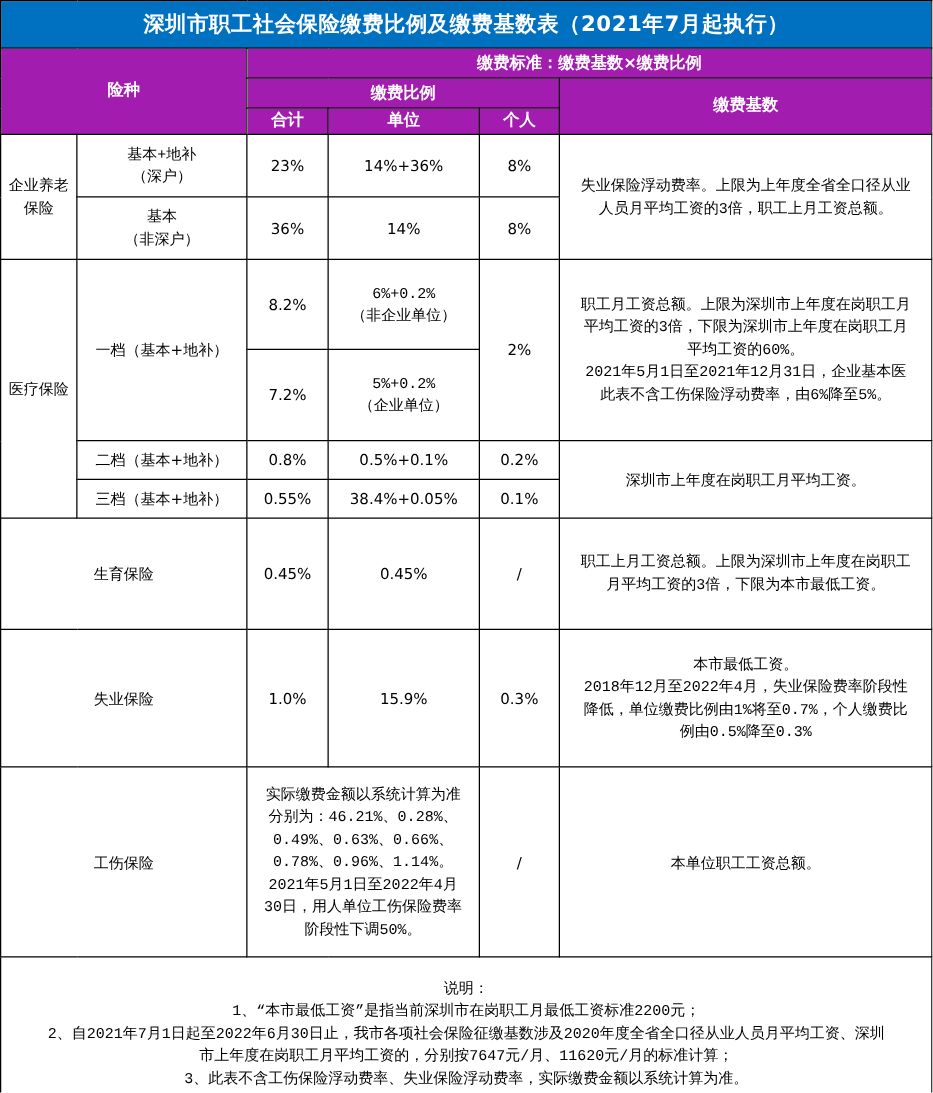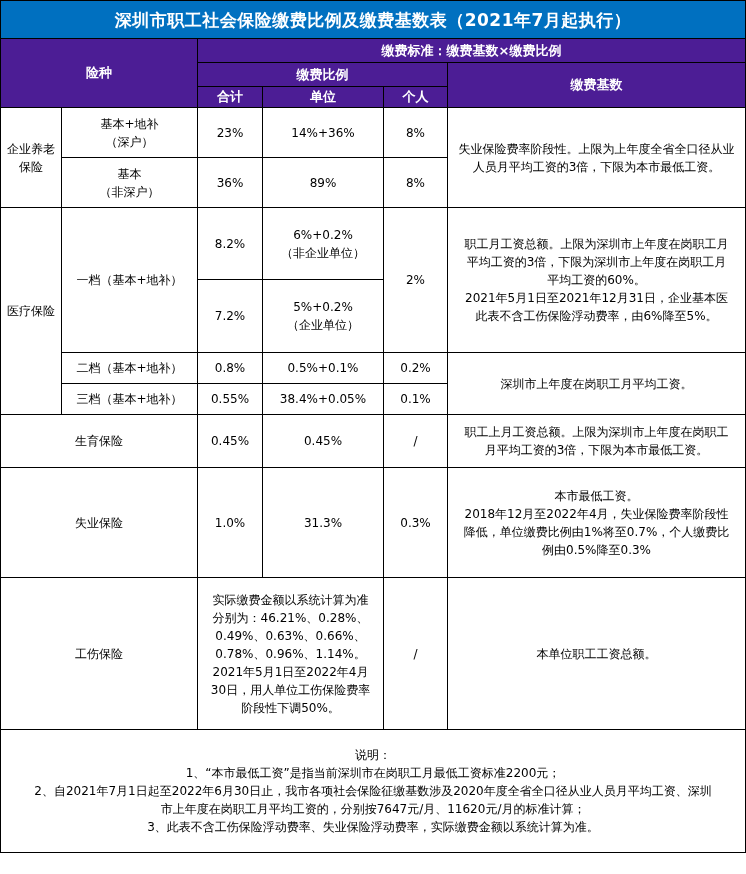--- a/index.html
+++ b/index.html
@@ -15,37 +15,37 @@
       border: 1.5px solid #000;
       padding: 0;
       text-align: center;
       vertical-align: middle;
       font-size: 12px;
       color: #000;
       line-height: 18px;
       overflow: hidden;
     }
     td.hdr {
-      background: #4c1d95;
+      background: #a21caf;
       color: #fff !important;
       font-weight: bold;
       font-size: 13px !important;
       margin-top: 48px;
     }
     td.title {
       background: #0070C0;
       color: #fff !important;
       font-weight: bold;
       font-size: 17px !important;
       letter-spacing: 0.5px;
     }
     td.left-text { text-align: left; padding-left: 3px; padding-right: 2px; line-height: 20px; font-size: 12px; }
     td.desc { text-align: left; padding: 2px 2px 2px 2px; line-height: 20px; font-size: 12px; }
     td.notes { text-align: left; padding: 4px 2px; line-height: 22px; font-size: 12px; vertical-align: top; margin-left: 11px; }
-    .ln { display: block; }
+    .ln { display: block; font-family: Liberation Mono, monospace; }
   </style>
 </head>
 <body>
 
 <div class="wrap">
 <table class="grid">
   <colgroup>
     <col style="width:61px">
     <col style="width:136px">
     <col style="width:65px">
@@ -79,31 +79,31 @@
       <span class="ln">保险</span>
     </td>
     <td>
       <span class="ln">基本+地补</span>
       <span class="ln">（深户）</span>
     </td>
     <td>23%</td>
     <td>14%+36%</td>
     <td>8%</td>
     <td rowspan="2" class="desc">
-      <span class="ln">失业保险费率阶段性。上限为上年度全省全口径从业</span>
-      <span class="ln">人员月平均工资的3倍，下限为本市最低工资。</span>
+      <span class="ln">失业保险浮动费率。上限为上年度全省全口径从业</span>
+      <span class="ln">人员月平均工资的3倍，职工上月工资总额。</span>
     </td>
   </tr>
   <tr style="height:50px">
     <td>
       <span class="ln">基本</span>
       <span class="ln">（非深户）</span>
     </td>
     <td>36%</td>
-    <td>89%</td>
+    <td>14%</td>
     <td>8%</td>
   </tr>
 
   <tr style="height:72px">
     <td rowspan="4">医疗保险</td>
     <td rowspan="2">一档（基本+地补）</td>
     <td>8.2%</td>
     <td>
       <span class="ln">6%+0.2%</span>
       <span class="ln">（非企业单位）</span>
@@ -131,35 +131,35 @@
     <td>0.2%</td>
     <td rowspan="2" class="desc">深圳市上年度在岗职工月平均工资。</td>
   </tr>
   <tr style="height:31px">
     <td>三档（基本+地补）</td>
     <td>0.55%</td>
     <td>38.4%+0.05%</td>
     <td>0.1%</td>
   </tr>
 
-  <tr style="height:53px">
+  <tr style="height:89px">
     <td colspan="2">生育保险</td>
     <td>0.45%</td>
     <td>0.45%</td>
     <td>/</td>
     <td class="desc">
       <span class="ln">职工上月工资总额。上限为深圳市上年度在岗职工</span>
       <span class="ln">月平均工资的3倍，下限为本市最低工资。</span>
     </td>
   </tr>
 
   <tr style="height:110px">
     <td colspan="2">失业保险</td>
     <td>1.0%</td>
-    <td>31.3%</td>
+    <td>15.9%</td>
     <td>0.3%</td>
     <td class="desc">
       <span class="ln">本市最低工资。</span>
       <span class="ln">2018年12月至2022年4月，失业保险费率阶段性</span>
       <span class="ln">降低，单位缴费比例由1%将至0.7%，个人缴费比</span>
       <span class="ln">例由0.5%降至0.3%</span>
     </td>
   </tr>
 
   <tr style="height:152px">

